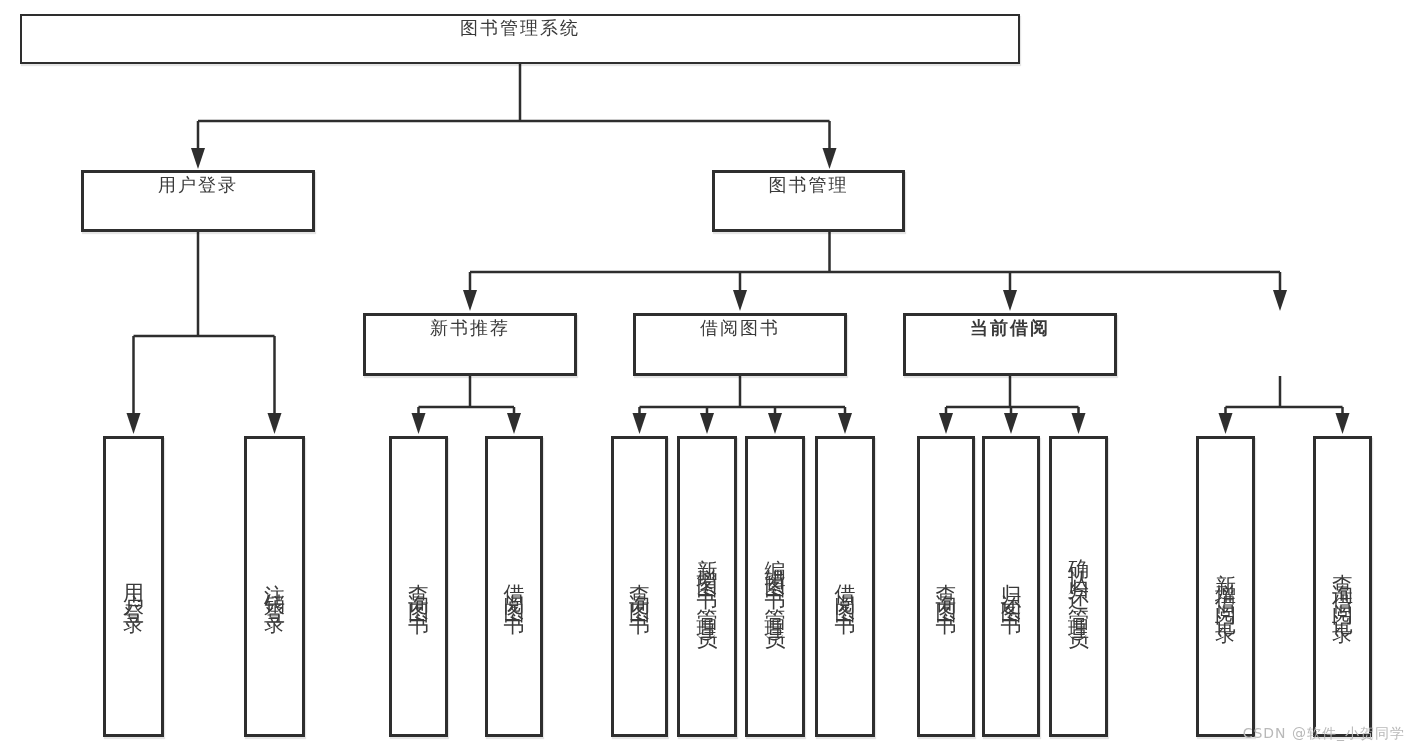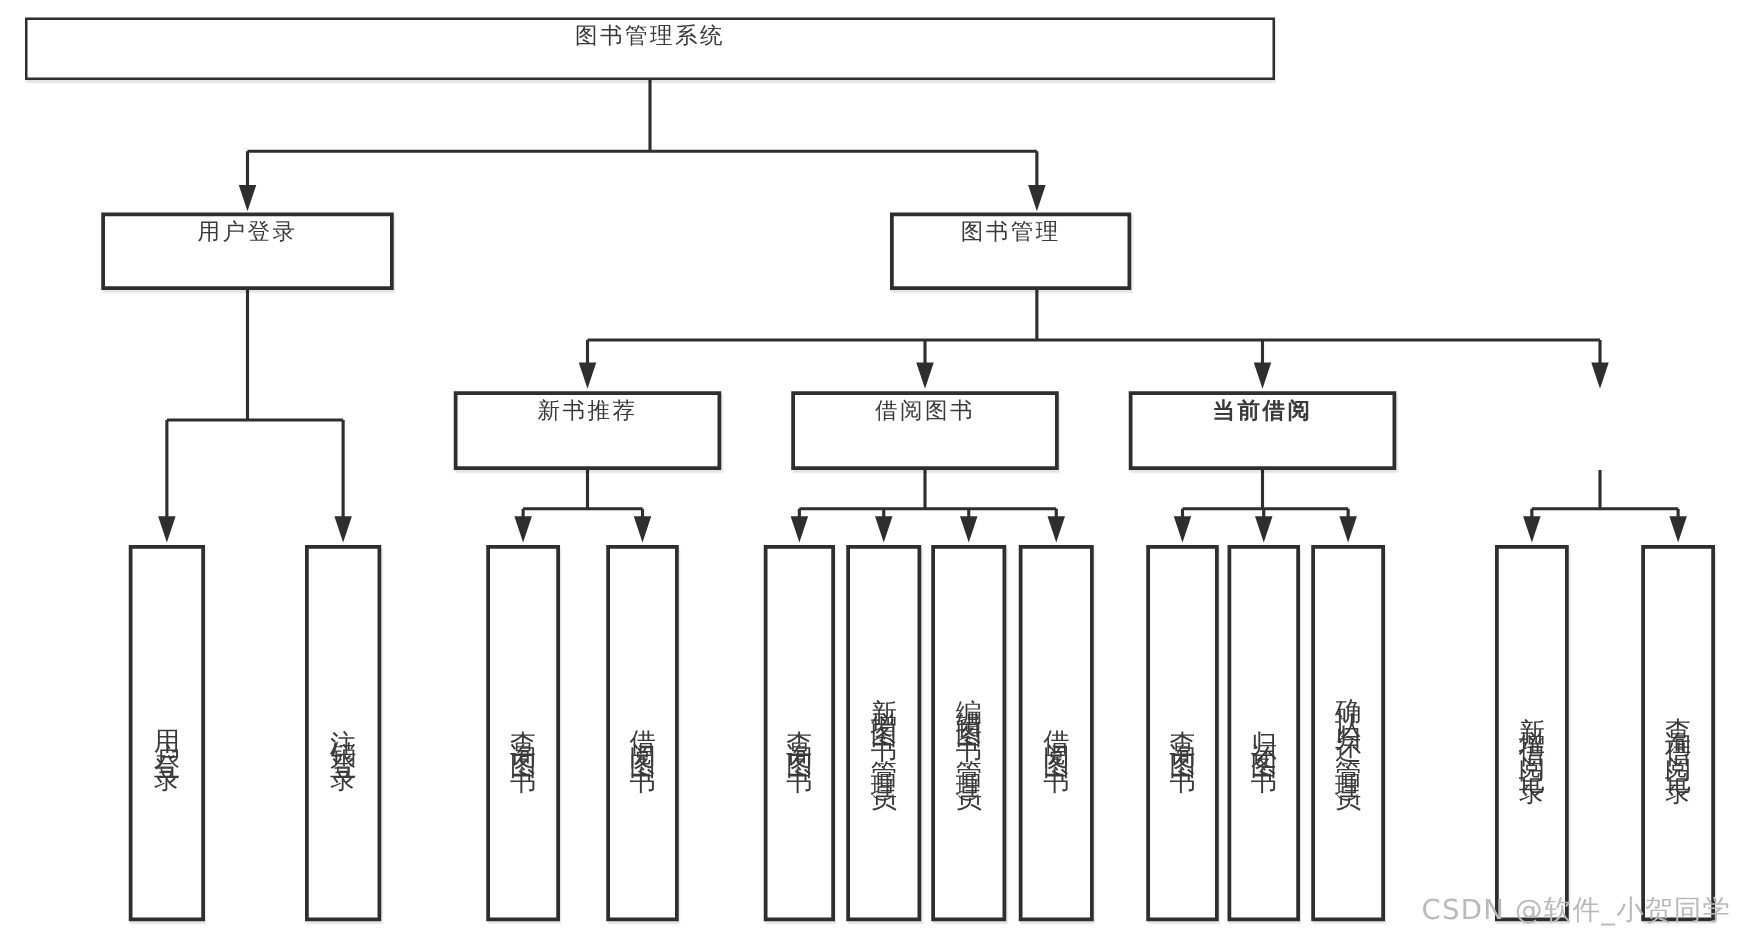--- a/index.html
+++ b/index.html
@@ -46,23 +46,23 @@
     writing-mode: vertical-rl;
     text-orientation: mixed;
     white-space: nowrap;
     font-size: 21px;
     line-height: 1.15;
     letter-spacing: 10px;
     color: #3a3a3a;
   }
   .watermark {
     position: absolute;
-    right: 20px;
+    right: 0;
     bottom: 4px;
-    font-size: 22px;
+    font-size: 14px;
     letter-spacing: 1px;
     color: #b9b9b9;
     z-index: 2;
     pointer-events: none;
   }
 </style>
 </head>
 <body>
 
 <div id="canvas">

